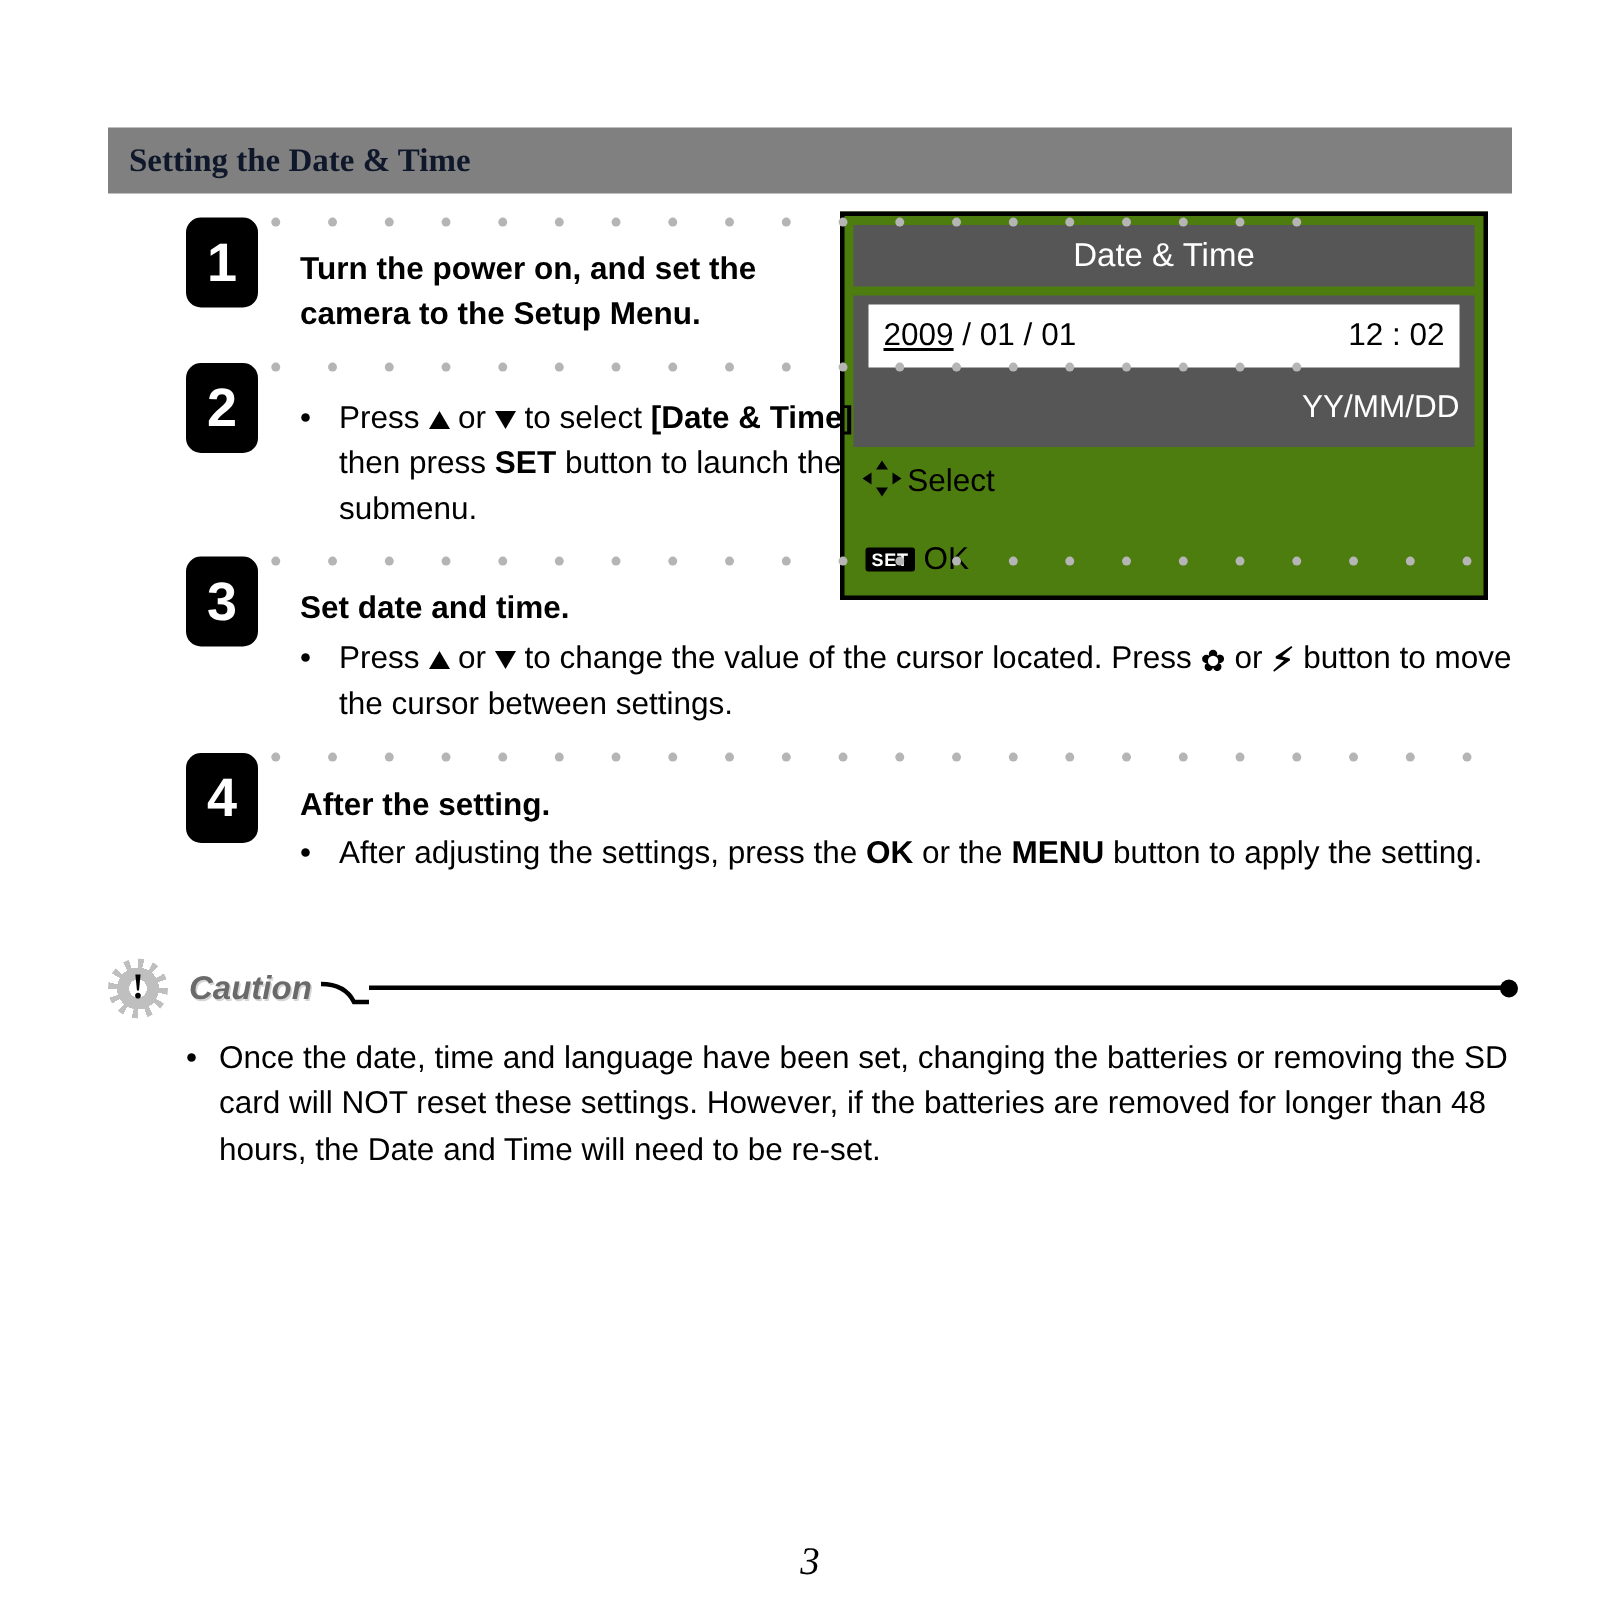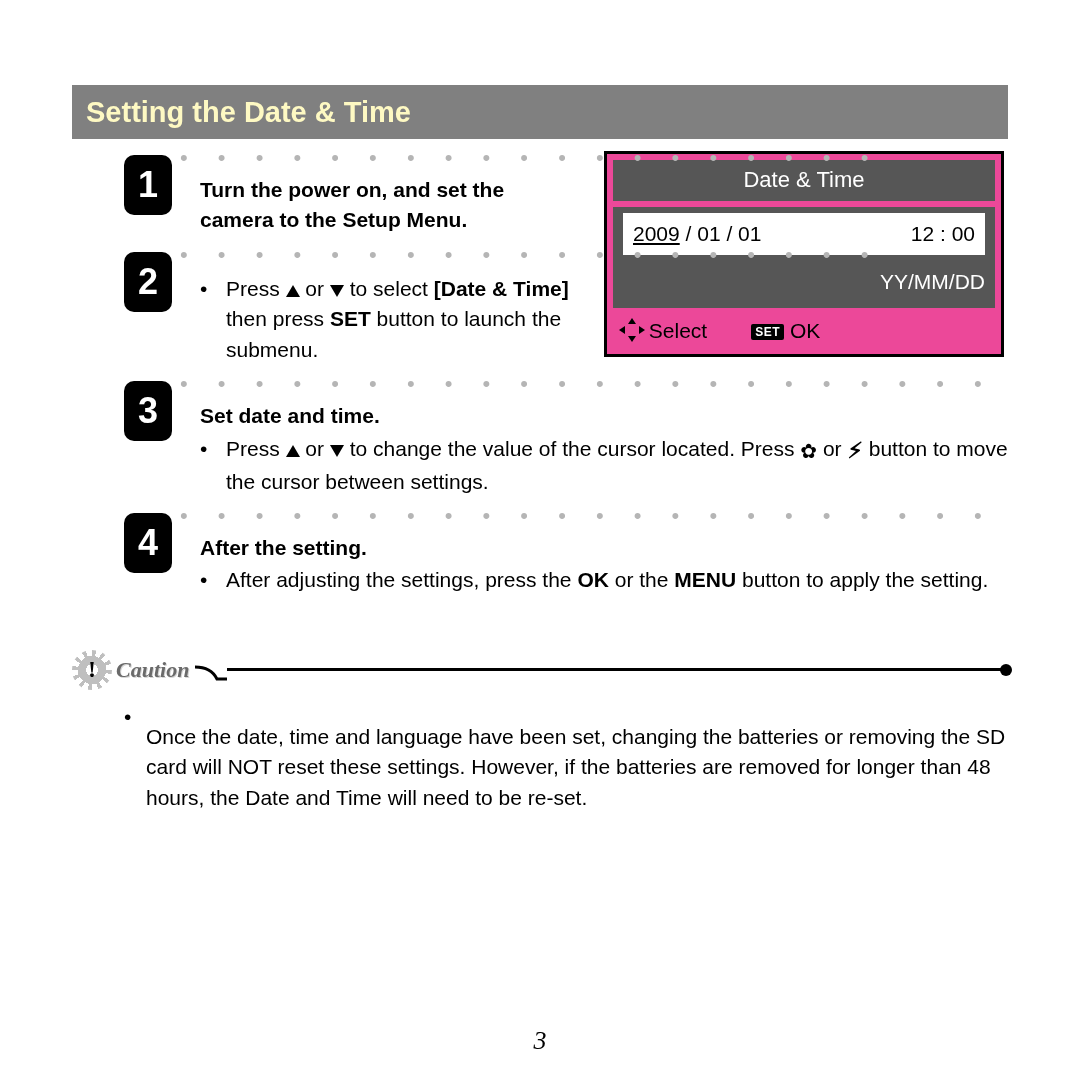--- a/index.html
+++ b/index.html
@@ -13,24 +13,25 @@
     font-size: 21px;
     line-height: 1.45;
   }
   .page {
     padding: 85px 72px 0 72px;
     position: relative;
     height: 100%;
   }
   .section-title-bar {
     background: #808080;
-    color: #fef9c3;
+    color: #0f172a;
     font-weight: bold;
     padding: 6px 14px;
-    font-size: 29px;
+    font-size: 22px;
+    font-family: Liberation Serif, serif;
   }
   .body-area {
     position: relative;
     margin-top: 12px;
   }
   .steps {
     width: 100%;
   }
   .step {
     position: relative;
@@ -87,26 +88,26 @@
   .flower {
     display:inline-block;
     font-size: 20px;
     line-height: 1;
     vertical-align:-2px;
   }
 
   
   .lcd {
     position: absolute;
-    right: 4px;
+    right: 16px;
     top: 0px;
-    width: 400px;
+    width: 432px;
     border: 3px solid #000;
     padding: 6px 6px 2px 6px;
-    background: #ec4899;
+    background: #4d7c0f;
   }
   .lcd-title {
     background: #565656;
     color: #fff;
     text-align: center;
     padding: 4px 0 5px 0;
     font-size: 22px;
   }
   .lcd-mid {
     background: #565656;
@@ -119,25 +120,26 @@
     display: flex;
     justify-content: space-between;
     padding: 6px 10px;
     font-size: 21px;
     margin-bottom: 12px;
   }
   .lcd-datebox .yr { text-decoration: underline; }
   .lcd-fmt { color: #fff; text-align: right; font-size: 21px; }
   .lcd-footer {
     display: flex;
-    gap: 44px;
+    gap: 22px;
     padding: 8px 8px 6px 8px;
     color: #000;
     font-size: 21px;
     align-items: flex-start;
+    flex-direction: column;
   }
   .dpad {
     display: inline-block;
     width: 22px; height: 16px; position: relative;
   }
   .dpad:before, .dpad:after, .dpad b, .dpad i {
     content: ""; position: absolute; width: 0; height: 0;
   }
   .dpad:before { 
     border-top: 4px solid transparent; border-bottom: 4px solid transparent;
@@ -176,27 +178,27 @@
       radial-gradient(circle at center,#fff 0 6px,#bfbfbf 6px 14px,transparent 14px),
       conic-gradient(#bfbfbf 0 12deg,transparent 12deg 30deg,#bfbfbf 30deg 42deg,transparent 42deg 60deg,#bfbfbf 60deg 72deg,transparent 72deg 90deg,#bfbfbf 90deg 102deg,transparent 102deg 120deg,#bfbfbf 120deg 132deg,transparent 132deg 150deg,#bfbfbf 150deg 162deg,transparent 162deg 180deg,#bfbfbf 180deg 192deg,transparent 192deg 210deg,#bfbfbf 210deg 222deg,transparent 222deg 240deg,#bfbfbf 240deg 252deg,transparent 252deg 270deg,#bfbfbf 270deg 282deg,transparent 282deg 300deg,#bfbfbf 300deg 312deg,transparent 312deg 330deg,#bfbfbf 330deg 342deg,transparent 342deg 360deg);
     display:flex; align-items:center; justify-content:center;
     flex-shrink:0;
   }
   .gear span {
     font-size: 24px; font-weight: bold; color:#000;
     font-family: Georgia, 'Times New Roman', serif;
   }
   .caution-label {
-    font-family: Liberation Serif, serif;
+    font-family: Liberation Sans, sans-serif;
     font-weight: bold;
     font-style: italic;
     font-size: 22px;
     color: #6a6a6a;
     text-shadow: 1px 1px 0 #d6d6d6;
-    margin: 0 8px 0 4px;
+    margin: 0 8px 0 14px;
   }
   .caution-line {
     flex: 1;
     height: 3px;
     background: #000;
     position: relative;
   }
   .caution-line:before {
     content:"";
     position:absolute;
@@ -223,21 +225,21 @@
     border-right: none;
     border-top: none;
   }
   .hook svg { position:absolute; left:-4px; bottom:-10px; }
   .caution-line:after{
     content:""; position:absolute; right:-4px; top:-4.5px;
     width:12px; height:12px; border-radius:50%; background:#000;
   }
   .caution-bullet { display:flex; margin-top: 12px; padding: 0 2px 0 52px;}
   .caution-bullet .dot { flex:0 0 22px; }
-  .caution-bullet .txt { flex:1;margin-top:20px;}
+  .caution-bullet .txt { flex:1;}
 
   .pg-num {
     position: absolute;
     left: 0; right: 0;
     bottom: 20px;
     text-align: center;
     font-family: Georgia, 'Times New Roman', serif;
     font-style: italic;
     font-size: 26px;
   }
@@ -254,21 +256,21 @@
 
   <div class="body-area">
 
     <div class="lcd">
       <div class="lcd-title">Date &amp; Time</div>
       <div class="lcd-mid">
         <div class="lcd-datebox">
           <span>
             <span class="yr">2009</span><span> / 01 / 01</span>
           </span>
-          <span>12 : 00</span>
+          <span>12 : 02</span>
         </div>
         <div class="lcd-fmt">YY/MM/DD</div>
       </div>
       <div class="lcd-footer">
         <span>
           <span class="dpad"><b></b><i></i></span>
           <span>Select</span>
         </span>
         <span>
           <span class="set-chip">SET</span>

